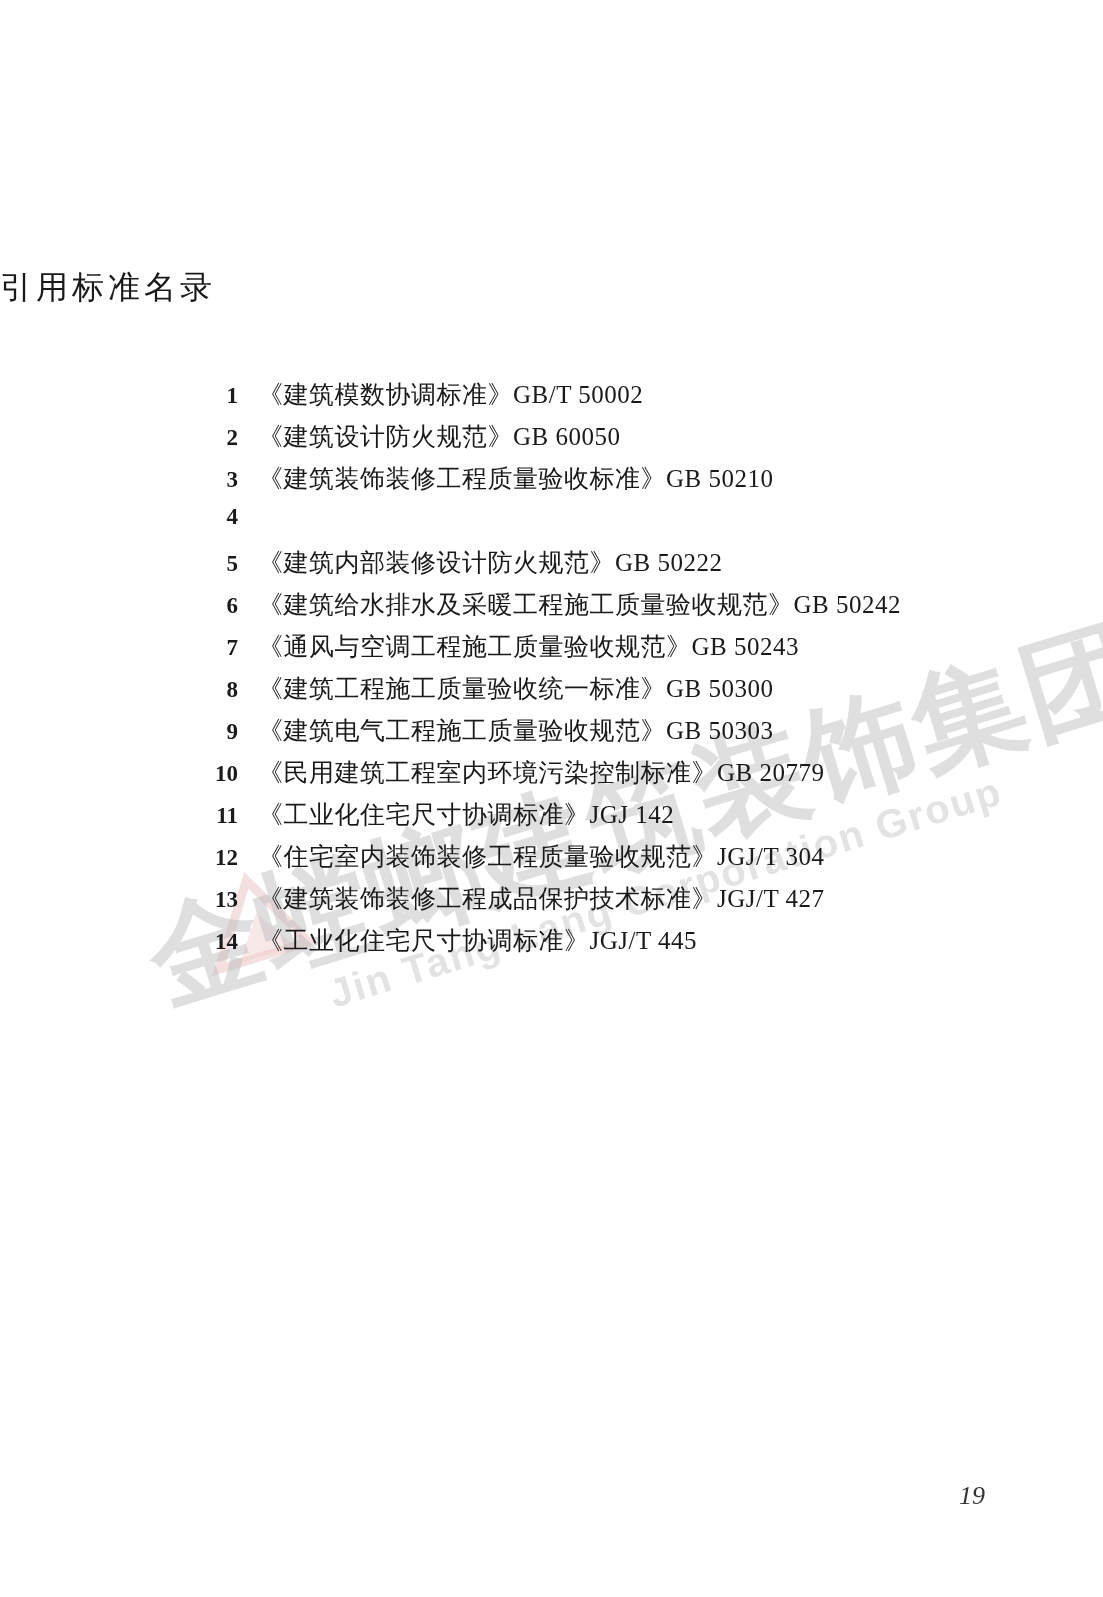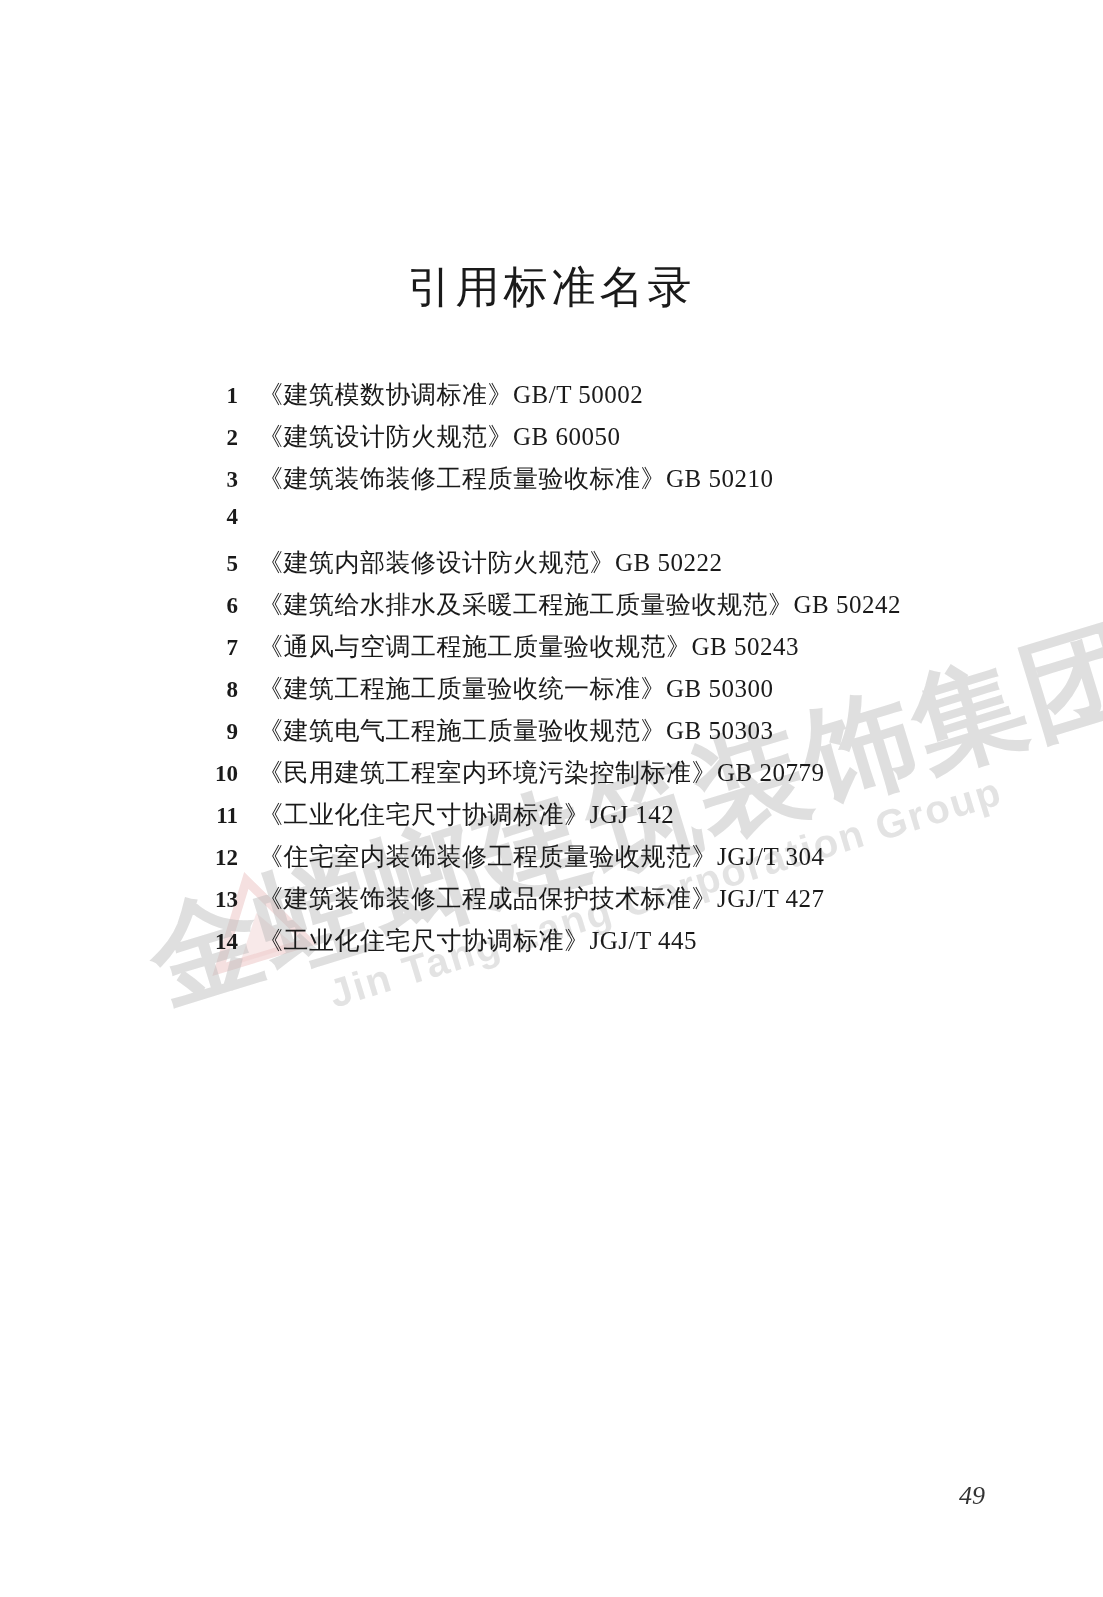--- a/index.html
+++ b/index.html
@@ -54,25 +54,24 @@
     top: 300px;
     width: 130px;
     height: 110px;
     transform: rotate(-17deg);
     opacity: 0.5;
   }
 
   
   .doc-title {
     position: absolute;
-    top: 258px;
+    top: 266px;
     left: 0;
     width: 100%;
-    text-align: center;
-    font-size: 44px;
+    font-size: 32px;
     letter-spacing: 4px;
     font-weight: 400;
     z-index: 2;
   }
 
   
   .std-list {
     position: absolute;
     top: 378px;
     left: 196px;
@@ -195,15 +194,15 @@
       <span class="std-text"><span>《建筑装饰装修工程成品保护技术标准》</span><span class="code">JGJ/T 427</span></span>
     </div>
 
     <div class="std-row">
       <span class="std-num">14</span>
       <span class="std-text"><span>《工业化住宅尺寸协调标准》</span><span class="code">JGJ/T 445</span></span>
     </div>
 
   </div>
 
-  <div class="page-num">49</div>
+  <div class="page-num">19</div>
 
 </div>
 
 </body></html>

